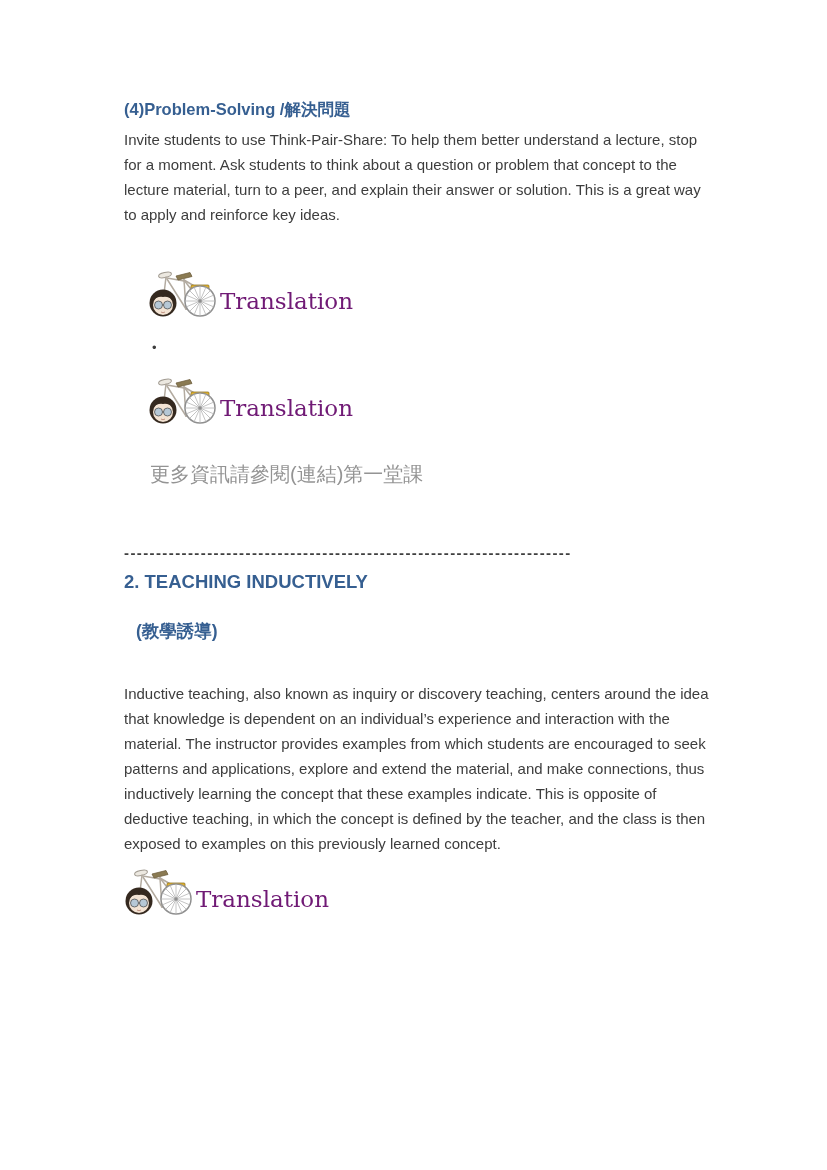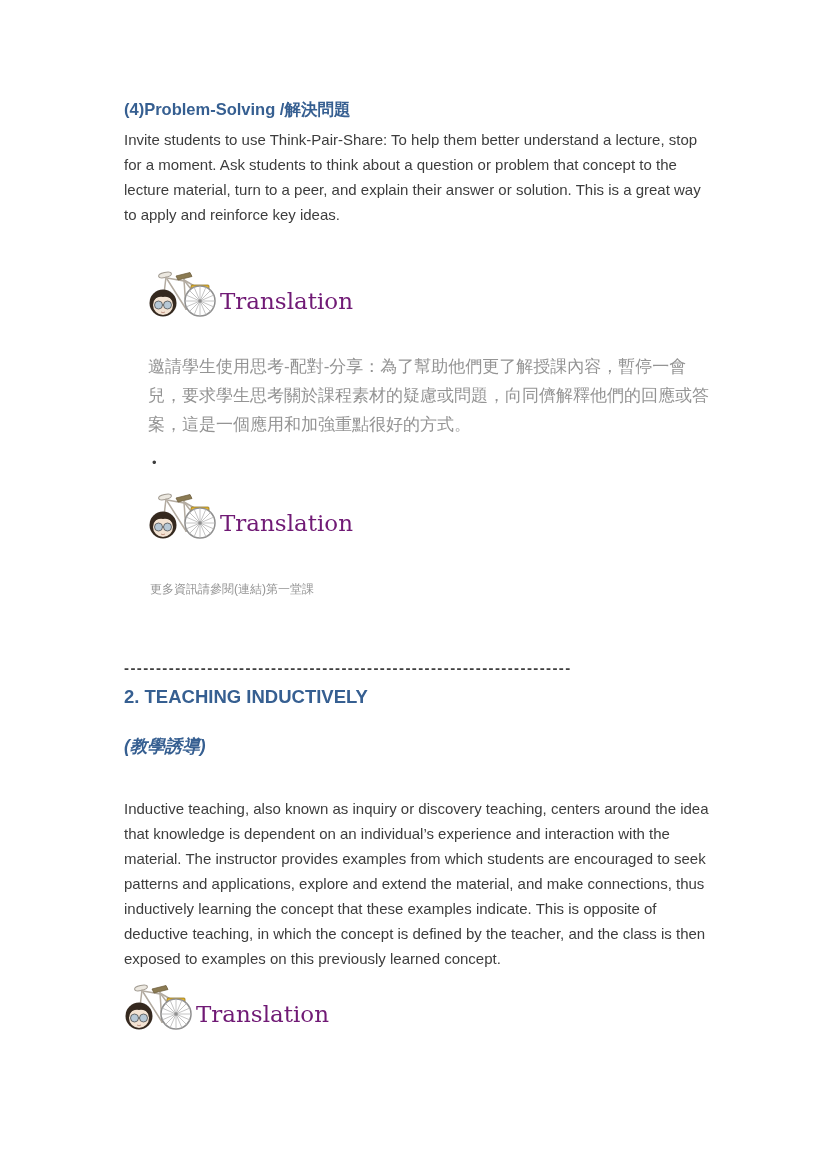--- a/index.html
+++ b/index.html
@@ -29,21 +29,21 @@
     width: 585px;
     color: #3d3d3d;
   }
   .zh {
     color: #949494;
     font-size: 17px;
     line-height: 29px;
     width: 565px;
   }
   .zh-par { margin: 28px 0 0 24px; }
-  .zh-note { margin: 32px 0 0 26px; font-size: 12px; line-height: 22px; }
+  .zh-note { margin: 32px 0 0 26px; font-size: 20px; line-height: 22px; }
   .logo {
     display: inline-flex;
     align-items: center;
   }
   .logo-1, .logo-2 { margin: 43px 0 0 24px; }
   .logo-2 { margin-top: 17px; }
   .logo-3 { margin: 12px 0 0 0; }
   .logo-text {
     font-family: "DejaVu Serif", serif;
     font-size: 23px;
@@ -80,22 +80,21 @@
     width: 500px;
   }
   .main-heading {
     font-size: 18.5px;
     line-height: 25px;
     margin: 6px 0 0 0;
   }
   .sub-heading-zh {
     font-size: 17.5px;
     line-height: 26px;
-    margin: 24px 0 0 0;
-    font-style: italic;
+    margin: 24px 0 0 12px;
   }
   .body-par-2 { margin: 37px 0 0 0; }
 </style>
 </head>
 <body>
 
 <div class="page">
 
   <h3 class="h-blue section-heading">(4)Problem-Solving /解決問題</h3>
 
@@ -135,21 +134,20 @@
           <circle cx="21" cy="70" r="8"></circle>
           <circle cx="39" cy="70" r="8"></circle>
         </g>
         <line x1="29" y1="70" x2="31" y2="70" stroke="#4a4a4a" stroke-width="1.5"></line>
         <path d="M26 84 Q30 87 34 84" stroke="#b07a6a" stroke-width="1.5" fill="none"></path>
       </svg>
     </span>
     <span class="logo-text">Translation</span>
   </div>
 
-  <p class="zh zh-par">邀請學生使用思考-配對-分享：為了幫助他們更了解授課內容，暫停一會兒，要求學生思考關於課程素材的疑慮或問題，向同儕解釋他們的回應或答案，這是一個應用和加強重點很好的方式。</p>
 
   <div class="bullet-row">
     <span class="bullet-dot">•</span>
   </div>
 
   <div class="logo logo-2">
     <span>
       <svg width="70" height="50" viewBox="0 0 140 100">
         <ellipse cx="34" cy="10" rx="13" ry="5" fill="#ece8e0" stroke="#a09a90" stroke-width="2" transform="rotate(-12 34 10)"></ellipse>
         <g stroke="#b3aba0" stroke-width="3" fill="none" stroke-linecap="round">

